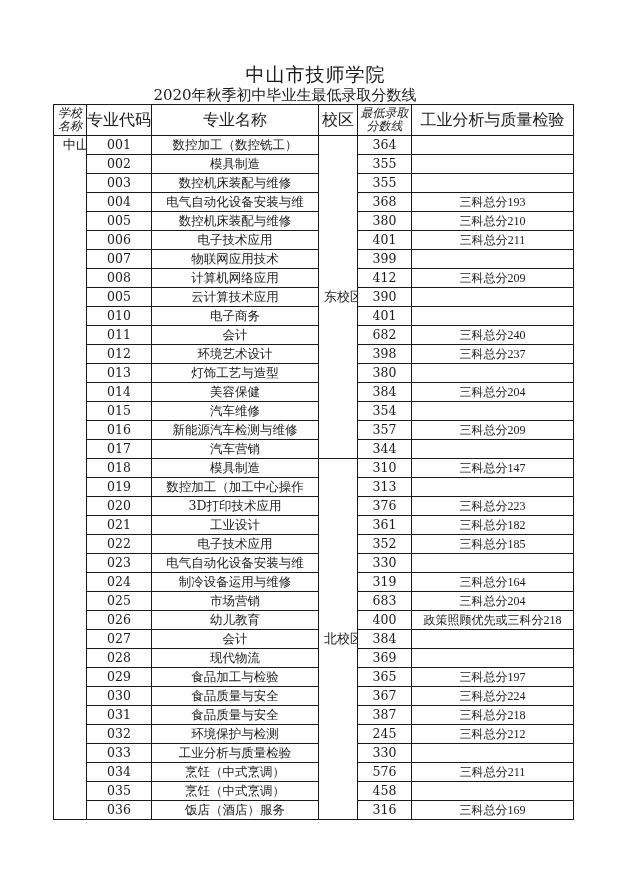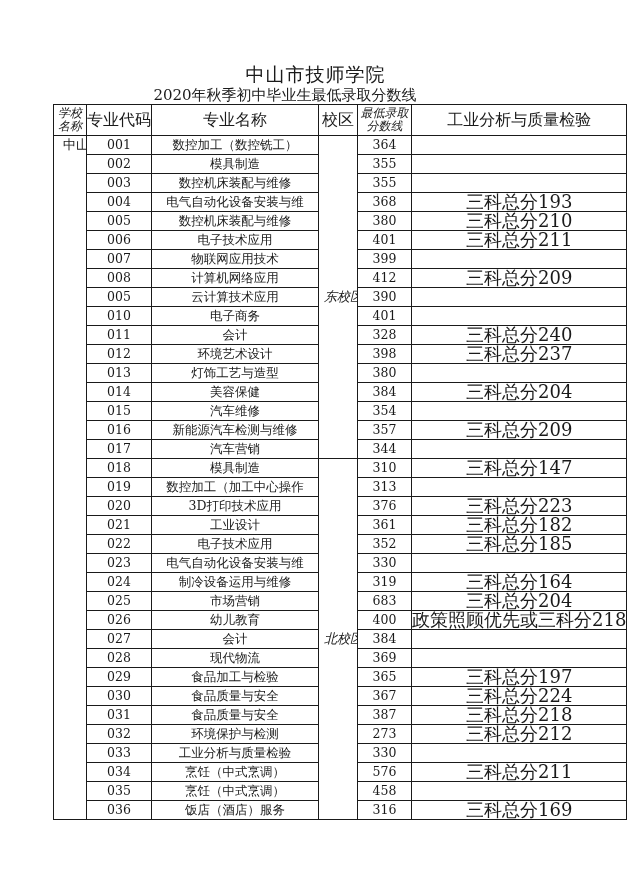--- a/index.html
+++ b/index.html
@@ -29,22 +29,22 @@
   table.scores th.wrap { white-space: normal; font-size: 12px; line-height: 13px; font-style: italic; }
   table.scores td { height: 18px; line-height: 18px; }
   .c1 { width: 33px; } .c2 { width: 60px; } .c3 { width: 167px; }
   .c4 { width: 39px; } .c5 { width: 54px; } .c6 { width: 162px; }
   td.school {
     vertical-align: middle; white-space: normal; font-size: 13px; line-height: 19px;
     padding-top: 150px; vertical-align: top;
   }
   td.school span { display: block; width: 14px; margin: 0 auto; word-break: break-all; }
   td.campus { white-space: normal; font-size: 13px; line-height: 16px; }
-  td.campus span { display: block; width: 28px; margin: 8px auto; word-break: break-all; font-style: italic; }
-  td.cond { font-size: 18px; }
+  td.campus span { display: block; width: 28px; margin: 8px auto; word-break: break-all; }
+  td.cond { font-size: 12px; font-family: Liberation Serif, serif; }
 </style>
 </head>
 <body>
 
 <div class="title">中山市技师学院</div>
 <div class="subtitle">2020年秋季初中毕业生最低录取分数线</div>
 
 <table class="scores">
   <colgroup>
     <col class="c1">
@@ -127,21 +127,21 @@
       </tr>
       <tr>
         <td>010</td>
         <td>电子商务</td>
         <td>401</td>
         <td class="cond"></td>
       </tr>
       <tr>
         <td>011</td>
         <td>会计</td>
-        <td>328</td>
+        <td>682</td>
         <td class="cond">三科总分240</td>
       </tr>
       <tr>
         <td>012</td>
         <td>环境艺术设计</td>
         <td>398</td>
         <td class="cond">三科总分237</td>
       </tr>
       <tr>
         <td>013</td>
@@ -256,21 +256,21 @@
       </tr>
       <tr>
         <td>031</td>
         <td>食品质量与安全</td>
         <td>387</td>
         <td class="cond">三科总分218</td>
       </tr>
       <tr>
         <td>032</td>
         <td>环境保护与检测</td>
-        <td>273</td>
+        <td>245</td>
         <td class="cond">三科总分212</td>
       </tr>
       <tr>
         <td>033</td>
         <td>工业分析与质量检验</td>
         <td>330</td>
         <td class="cond"></td>
       </tr>
       <tr>
         <td>034</td>

